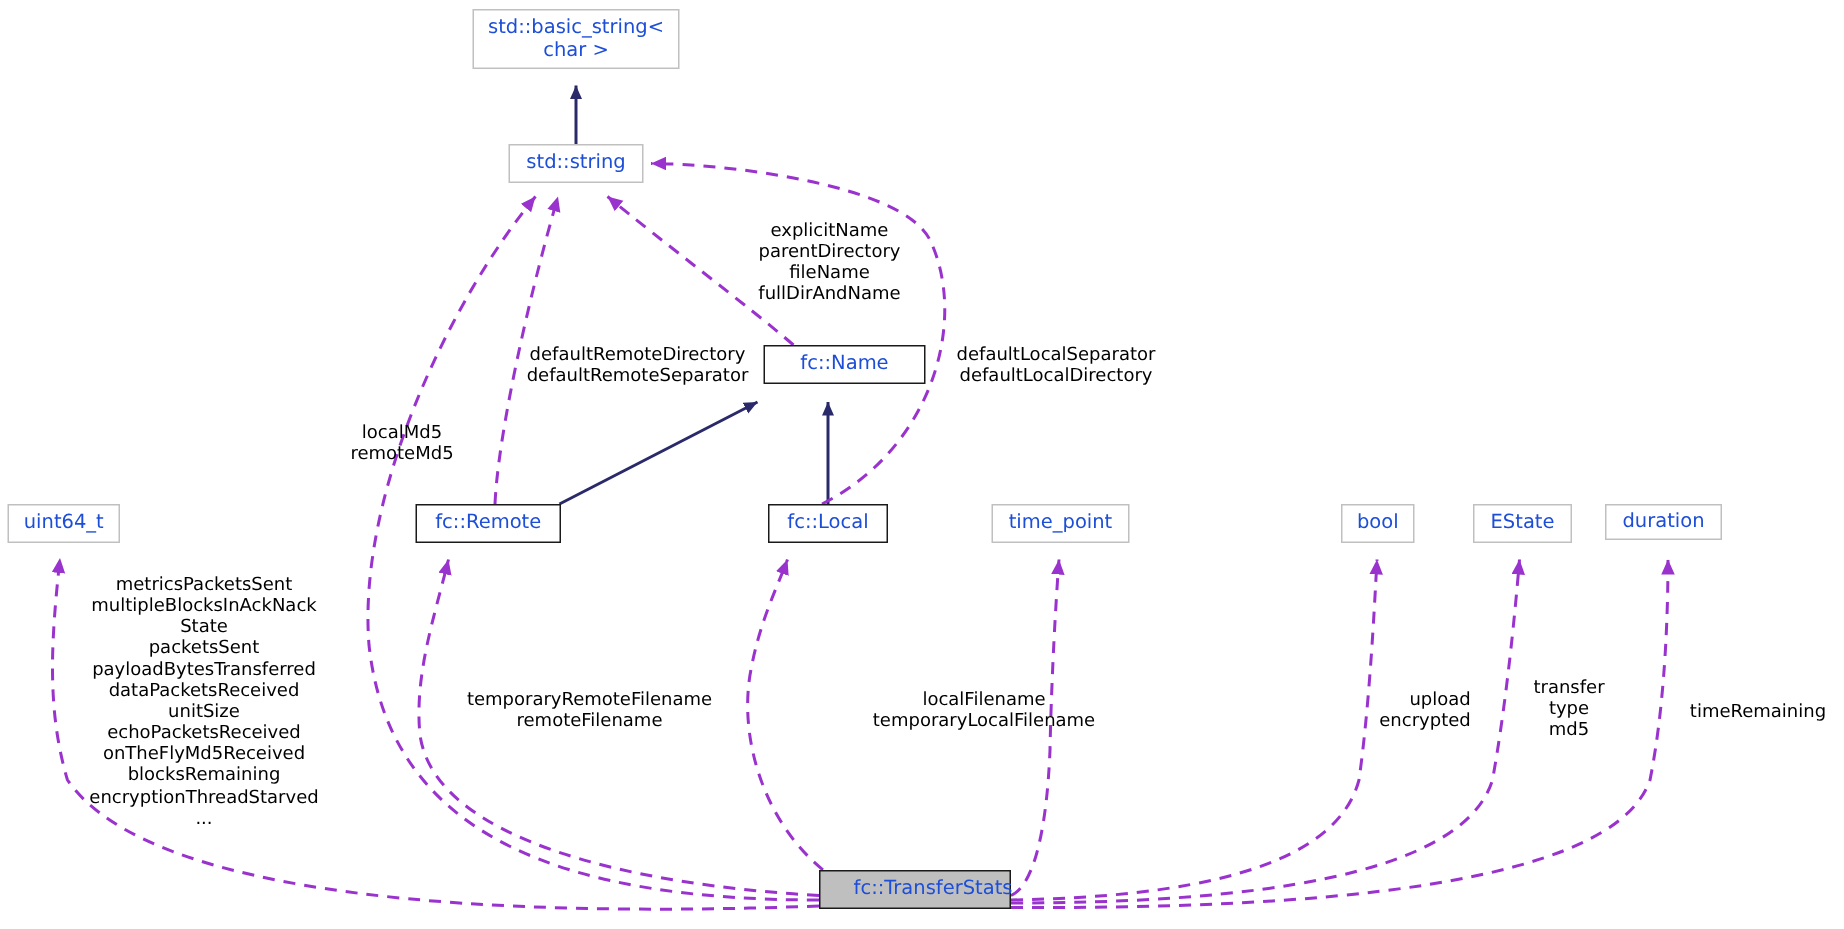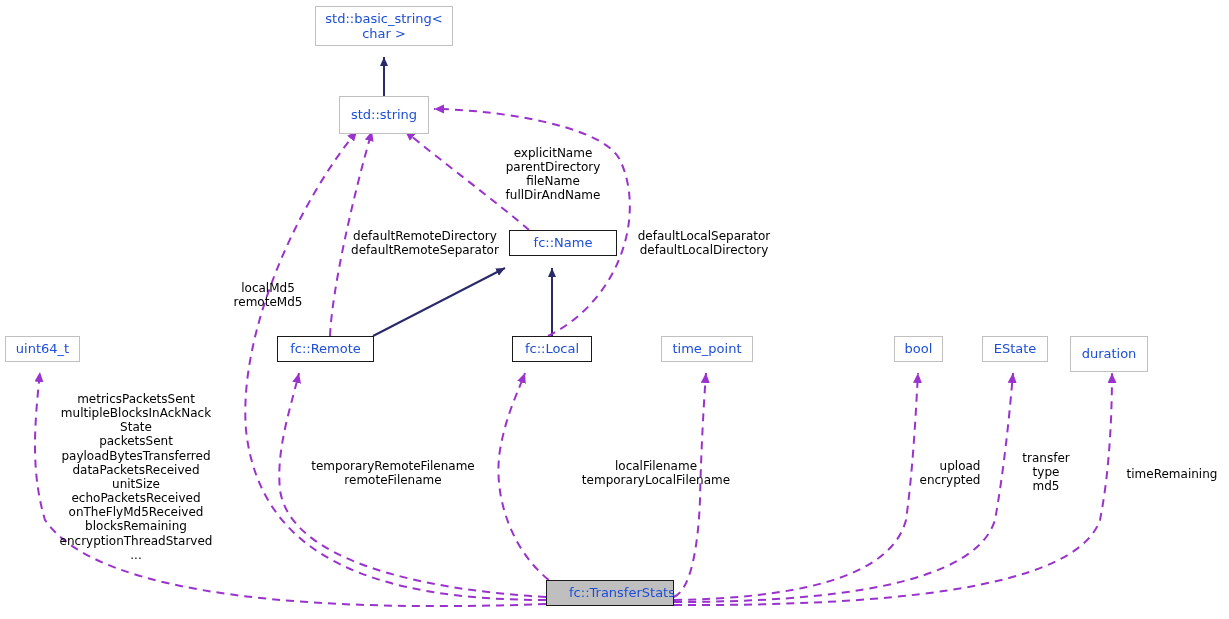--- a/index.html
+++ b/index.html
@@ -99,55 +99,55 @@
 
       <path d="M674,602 C830,602 975,585 995,520 C1004,470 1010,410 1013,373" marker-end="url(#arrow-usage)"></path>
 
       <path d="M674,605 C870,606 1075,592 1100,520 C1110,470 1112,410 1112,373" marker-end="url(#arrow-usage)"></path>
     </g>
   </svg>
 
   <div class="node-box" style="left:315px;top:6px;width:138px;height:40px;">std::basic_string&lt;
 char &gt;</div>
 
-  <div class="node-box" style="left:339px;top:96px;width:90px;height:38px;">std::string</div>
+  <div class="node-box" style="left:339px;top:96px;width:90px;height:26px;">std::string</div>
 
   <div class="node-box strong" style="left:509px;top:230px;width:108px;height:26px;">fc::Name</div>
 
   <div class="node-box strong" style="left:277px;top:336px;width:97px;height:26px;">fc::Remote</div>
 
   <div class="node-box strong" style="left:512px;top:336px;width:80px;height:26px;">fc::Local</div>
 
   <div class="node-box" style="left:661px;top:336px;width:92px;height:26px;">time_point</div>
 
   <div class="node-box" style="left:5px;top:336px;width:75px;height:26px;">uint64_t</div>
 
   <div class="node-box" style="left:894px;top:336px;width:49px;height:26px;">bool</div>
 
   <div class="node-box" style="left:982px;top:336px;width:66px;height:26px;">EState</div>
 
-  <div class="node-box" style="left:1070px;top:336px;width:78px;height:36px;">duration</div>
+  <div class="node-box" style="left:1070px;top:336px;width:78px;height:24px;">duration</div>
 
   <div class="node-box current" style="left:546px;top:580px;width:128px;height:26px;padding-left:24px;">fc::TransferStats</div>
 
   <div class="edge-label" style="left:553px;top:146px;">explicitName
 parentDirectory
 fileName
 fullDirAndName</div>
 
   <div class="edge-label" style="left:425px;top:229px;">defaultRemoteDirectory
 defaultRemoteSeparator</div>
 
   <div class="edge-label" style="left:704px;top:229px;">defaultLocalSeparator
 defaultLocalDirectory</div>
 
   <div class="edge-label" style="left:268px;top:281px;">localMd5
 remoteMd5</div>
 
-  <div class="edge-label" style="left:136px;top:392px;text-align:center;">metricsPacketsSent
+  <div class="edge-label" style="left:136px;top:382px;text-align:center;">metricsPacketsSent
 multipleBlocksInAckNack
 State
 packetsSent
 payloadBytesTransferred
 dataPacketsReceived
 unitSize
 echoPacketsReceived
 onTheFlyMd5Received
 blocksRemaining
 encryptionThreadStarved

